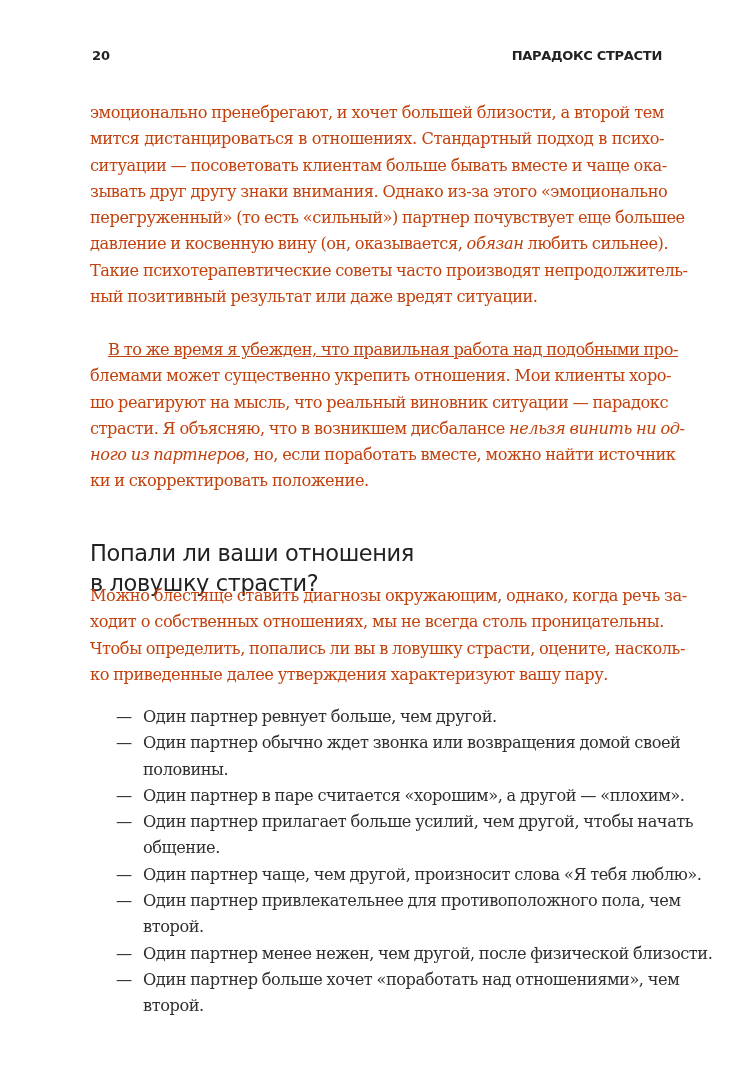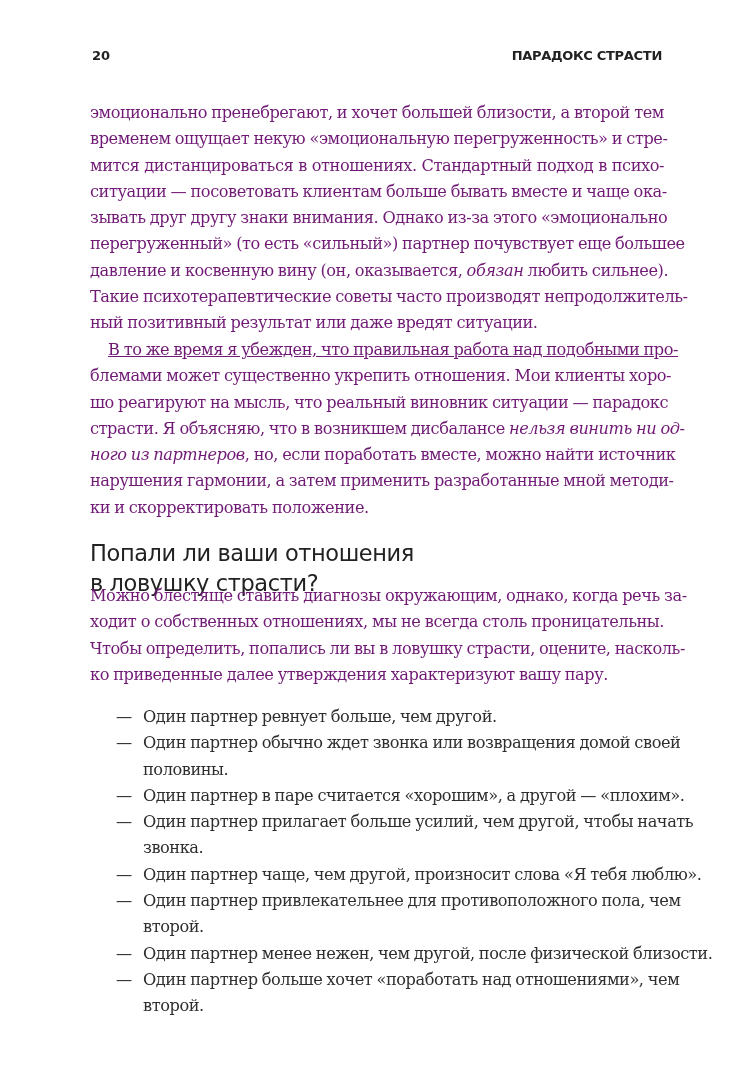--- a/index.html
+++ b/index.html
@@ -2,21 +2,21 @@
 <html><head>
 <meta charset="utf-8">
 <style>
   html, body { margin: 0; padding: 0; background: #ffffff; }
   body { width: 754px; height: 1080px; position: relative; overflow: hidden; color: #2b2b2b; }
   .header { position: absolute; top: 48px; left: 92px; right: 92px; height: 22px;
     font-family: "DejaVu Sans", sans-serif; font-weight: bold; font-size: 13px; color: #222; }
   .page-num { position: absolute; left: 0; top: 0; }
   .running-title { position: absolute; right: 0; top: 0; letter-spacing: -0.3px; text-align: right; }
   .text { position: absolute; left: 90px; width: 574px;
-    font-family: "DejaVu Serif", serif; font-size: 16.2px; letter-spacing: -0.45px; word-spacing: -0.5px; color: #701a75; }
+    font-family: "DejaVu Serif", serif; font-size: 16.2px; letter-spacing: -0.45px; word-spacing: -0.5px; color: #c2410c; }
   .line { height: 26.3px; line-height: 26.3px; white-space: nowrap; text-align: justify; text-align-last: justify; }
   .line.last { text-align-last: left; }
   .line.indent { padding-left: 18px; text-decoration: underline; }
   em { font-style: italic; }
   .heading { position: absolute; top: 538px; left: 90px; width: 574px; text-align: left;
     font-family: "DejaVu Sans", sans-serif; font-size: 22.5px; line-height: 30px; color: #222; letter-spacing: -0.4px; }
   .list { position: absolute; left: 116px; width: 548px; top: 704px;
     font-family: "DejaVu Serif", serif; font-size: 16.2px; letter-spacing: -0.45px; word-spacing: -0.5px; color: #2e2e2e; }
   .item { position: relative; padding-left: 27px; }
   .dash { position: absolute; left: 0; top: 0; height: 26.3px; line-height: 26.3px; }
@@ -25,37 +25,35 @@
 </head>
 <body>
 
 <div class="header">
   <span class="page-num">20</span>
   <span class="running-title">ПАРАДОКС СТРАСТИ</span>
 </div>
 
 <div class="text" style="top:100px;">
   <div class="line">эмоционально пренебрегают, и хочет большей близости, а второй тем</div>
-  <div class="line">временем ощущает некую «эмоциональную перегруженность» и стре-</div>
   <div class="line">мится дистанцироваться в отношениях. Стандартный подход в психо-</div>
   <div class="line">ситуации — посоветовать клиентам больше бывать вместе и чаще ока-</div>
   <div class="line">зывать друг другу знаки внимания. Однако из-за этого «эмоционально</div>
   <div class="line">перегруженный» (то есть «сильный») партнер почувствует еще большее</div>
   <div class="line"><span>давление и косвенную вину (он, оказывается, </span><em>обязан</em><span> любить сильнее).</span></div>
   <div class="line">Такие психотерапевтические советы часто производят непродолжитель-</div>
   <div class="line last">ный позитивный результат или даже вредят ситуации.</div>
 </div>
 
 <div class="text" style="top:337px;">
   <div class="line indent">В то же время я убежден, что правильная работа над подобными про-</div>
   <div class="line">блемами может существенно укрепить отношения. Мои клиенты хоро-</div>
   <div class="line">шо реагируют на мысль, что реальный виновник ситуации — парадокс</div>
   <div class="line"><span>страсти. Я объясняю, что в возникшем дисбалансе </span><em>нельзя винить ни од-</em></div>
   <div class="line"><em>ного из партнеров</em><span>, но, если поработать вместе, можно найти источник</span></div>
-  <div class="line">нарушения гармонии, а затем применить разработанные мной методи-</div>
   <div class="line last">ки и скорректировать положение.</div>
 </div>
 
 <div class="heading">
   <div>Попали ли ваши отношения</div>
   <div>в ловушку страсти?</div>
 </div>
 
 <div class="text" style="top:583px;">
   <div class="line">Можно блестяще ставить диагнозы окружающим, однако, когда речь за-</div>
@@ -74,21 +72,21 @@
     <div class="line">Один партнер обычно ждет звонка или возвращения домой своей</div>
     <div class="line last">половины.</div>
   </div>
   <div class="item">
     <span class="dash">—</span>
     <div class="line last">Один партнер в паре считается «хорошим», а другой — «плохим».</div>
   </div>
   <div class="item">
     <span class="dash">—</span>
     <div class="line">Один партнер прилагает больше усилий, чем другой, чтобы начать</div>
-    <div class="line last">звонка.</div>
+    <div class="line last">общение.</div>
   </div>
   <div class="item">
     <span class="dash">—</span>
     <div class="line last">Один партнер чаще, чем другой, произносит слова «Я тебя люблю».</div>
   </div>
   <div class="item">
     <span class="dash">—</span>
     <div class="line">Один партнер привлекательнее для противоположного пола, чем</div>
     <div class="line last">второй.</div>
   </div>

